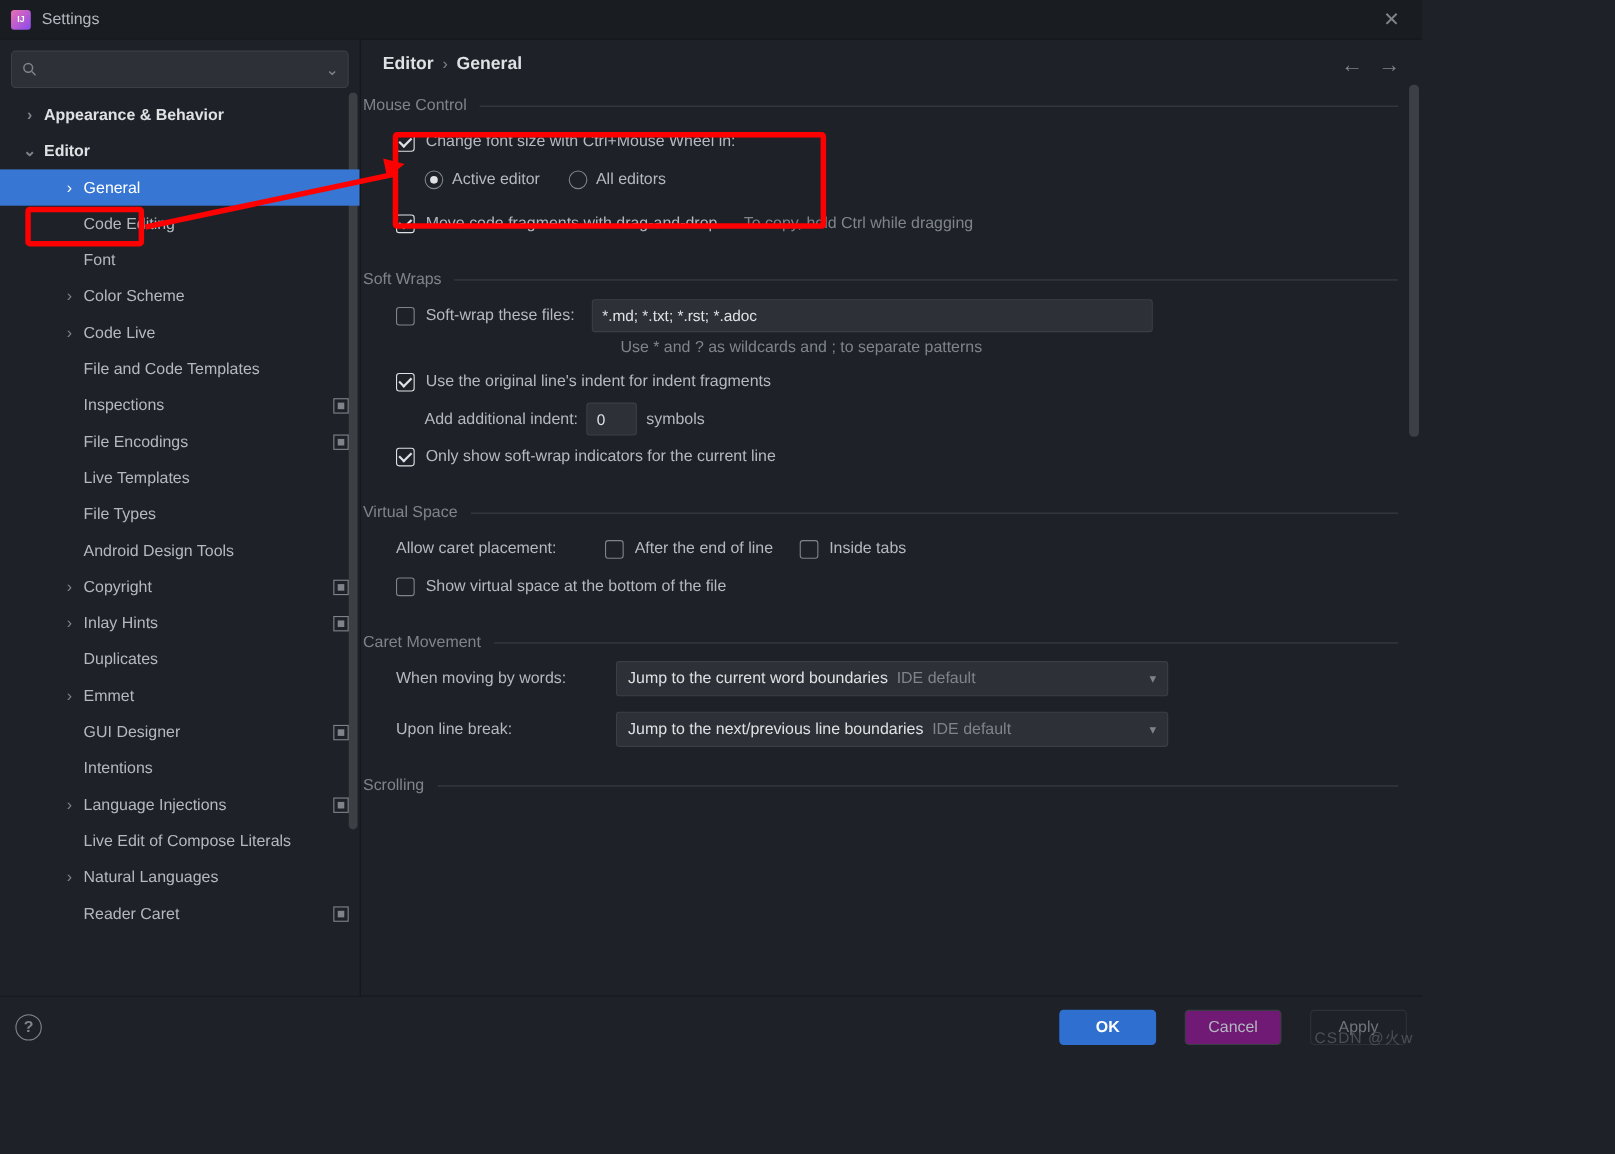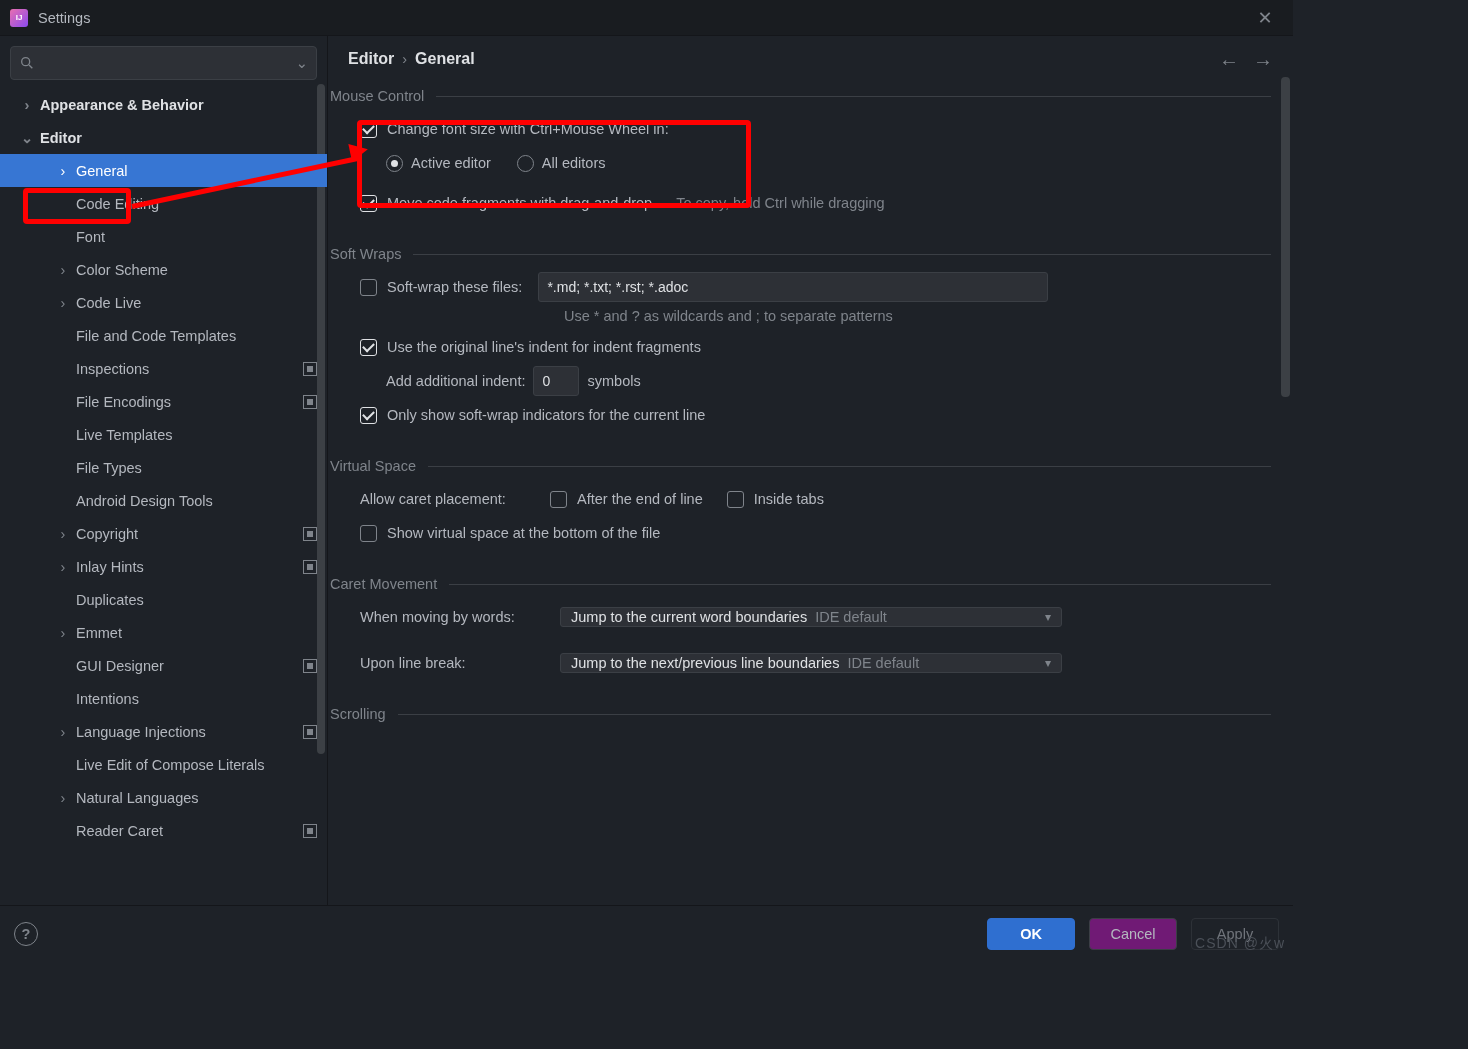--- a/index.html
+++ b/index.html
@@ -178,21 +178,21 @@
     height:30px; padding:0 8px;
     font-size:14px;
   }
   .text-input{width:510px; margin-left:16px;}
   .num-input{width:46px; margin:0 8px;}
   .note{color:var(--fg-dim); padding-left:234px; margin-top:4px;margin-bottom:6px;}
   .dropdown{
     background:var(--input-bg);
     border:1px solid var(--border);
     border-radius:3px;
-    height:20px;
+    height:32px;
     width:502px;
     display:flex; align-items:center;
     padding:0 10px;
     margin-left:12px;
     color:var(--fg-bright);
   }
   .dropdown .dd-hint{margin-left:8px;color:var(--fg-dim);}
   .dropdown .dd-arrow{margin-left:auto;color:var(--fg-dim);font-size:12px;}
   .form-label{width:188px; display:inline-block;}
   
@@ -208,21 +208,21 @@
     border:1.5px solid var(--fg-dim);
     display:flex;align-items:center;justify-content:center;
     color:var(--fg-dim); font-weight:700; cursor:pointer;
   }
   .footer .spacer{flex:1;}
   .btn{
     height:32px; min-width:88px; padding:0 16px;
     border-radius:4px; border:1px solid var(--border);
     background:transparent; color:var(--fg);
     display:flex;align-items:center;justify-content:center;
-    margin-left:14px; cursor:pointer;
+    margin-left:26px; cursor:pointer;
   }
   .btn.primary{background:var(--accent); border-color:var(--accent); color:#fff; font-weight:600;}
   .btn.secondary{background:#701a75;}
   .btn.disabled{opacity:.55; cursor:default;}
 
   
   .ann-highlight-box{
     position:absolute;
     border:5px solid var(--highlight);
     pointer-events:none;

